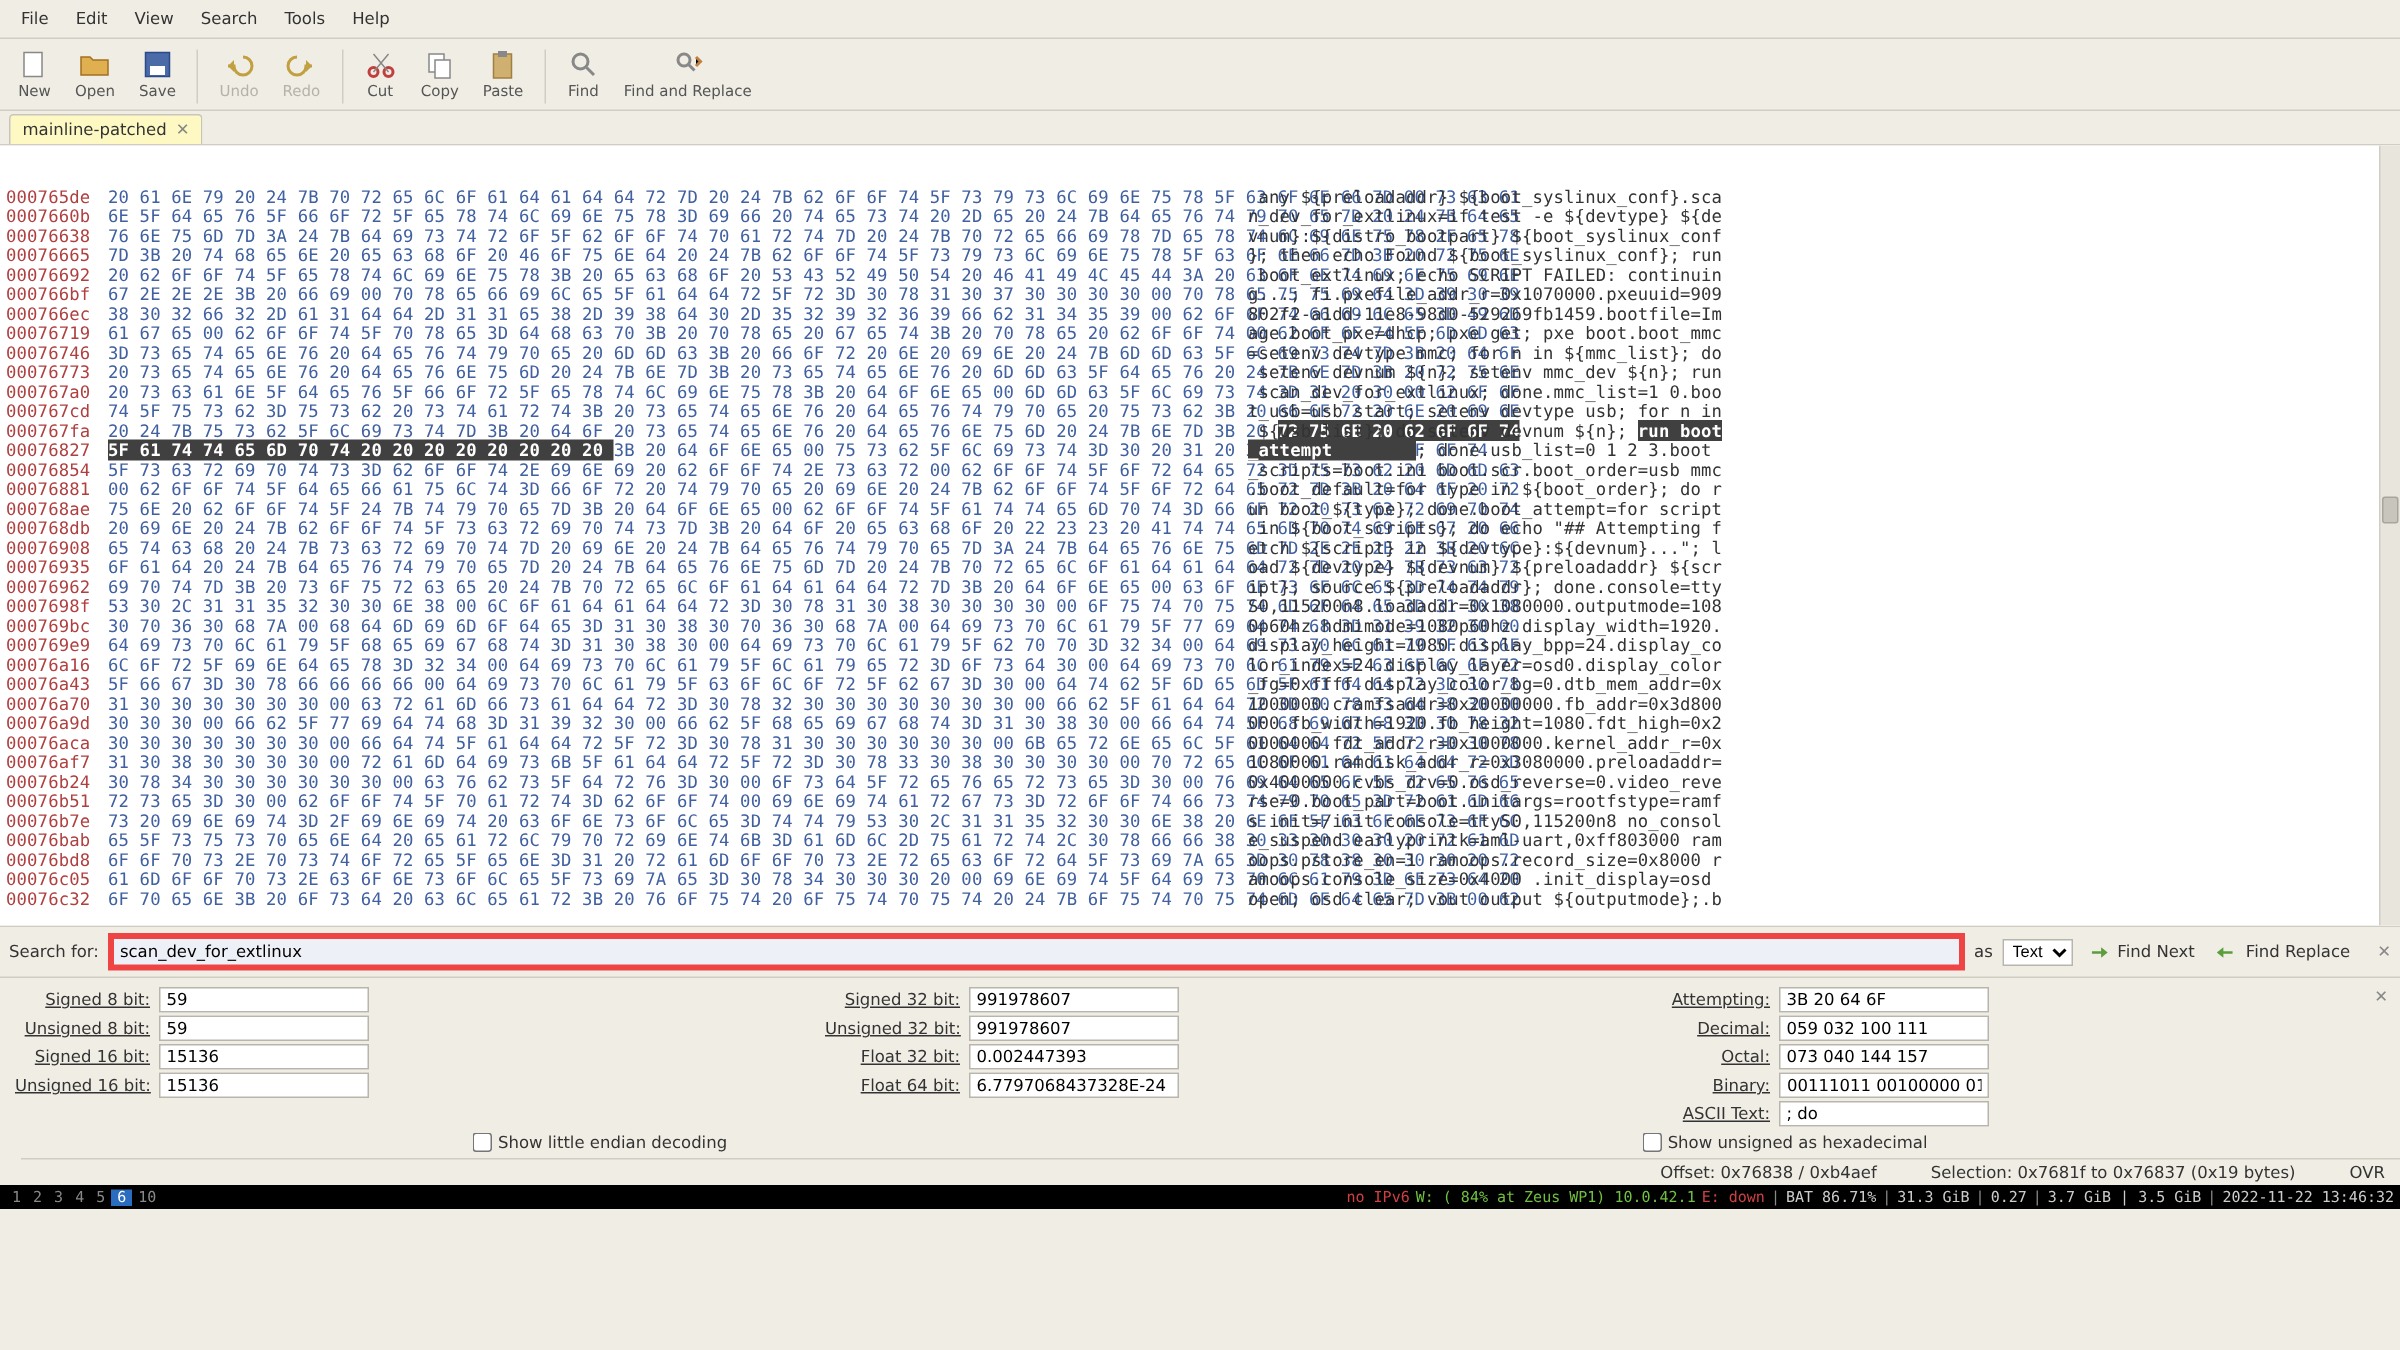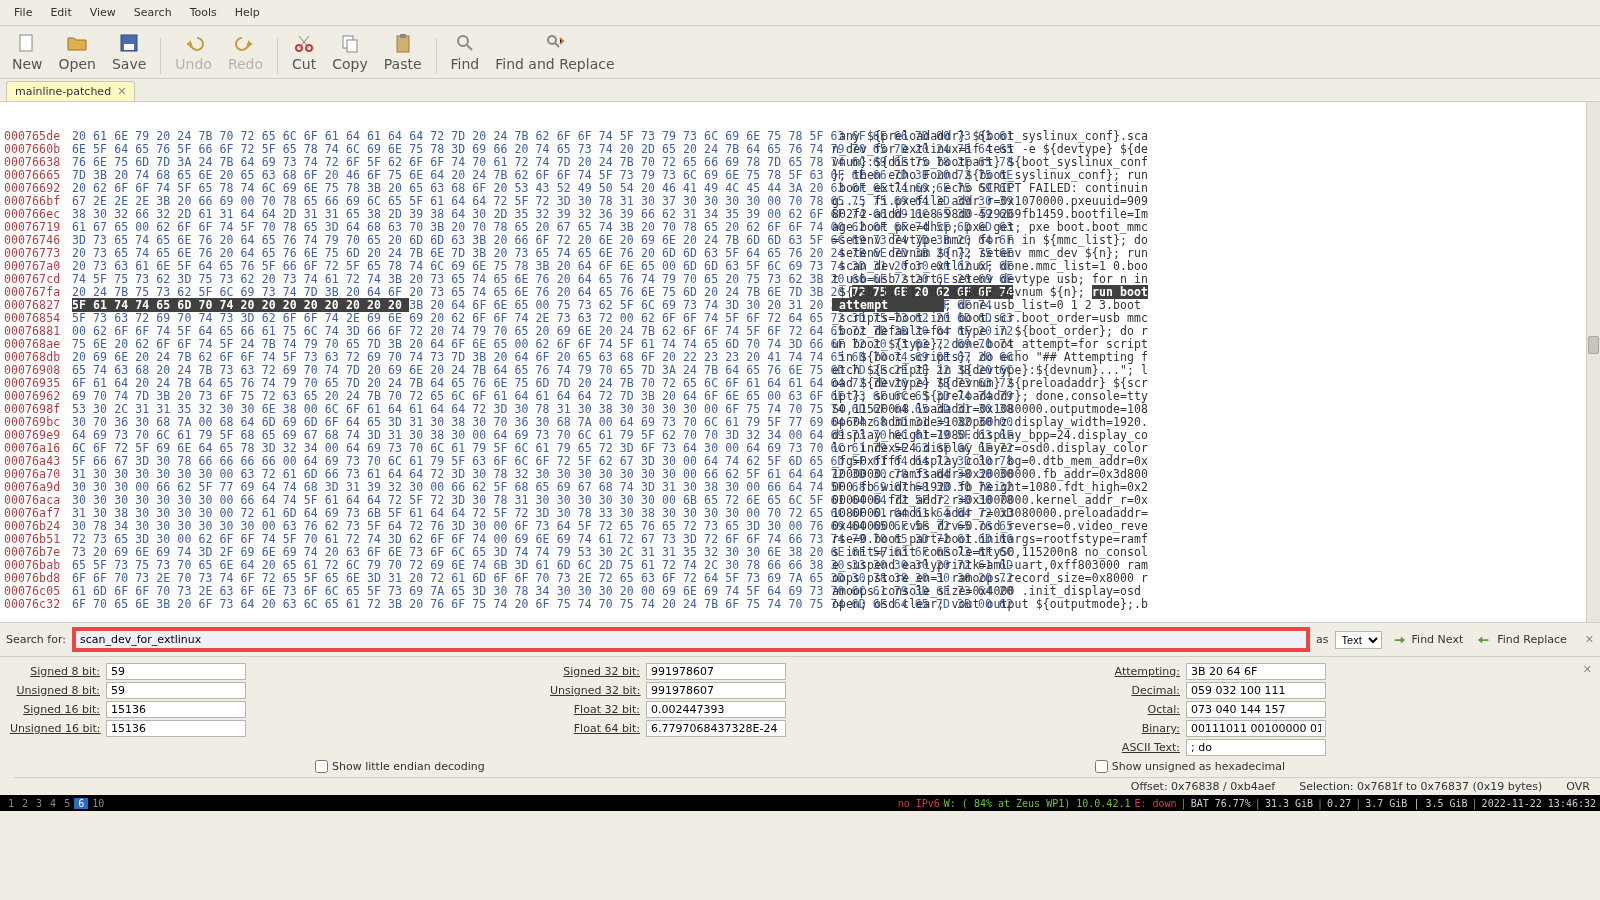--- a/index.html
+++ b/index.html
@@ -3,21 +3,21 @@
 <meta charset="utf-8">
 <style>
   * { margin: 0; padding: 0; box-sizing: border-box; }
   body { font-family: "DejaVu Sans", Arial, sans-serif; font-size: 11px; background: #f0ede4; color: #333; user-select: none; }
   .menubar { display: flex; gap: 2px; padding: 2px 6px; background: #f0ede4; border-bottom: 1px solid #d0cdc4; }
   .menubar span { padding: 4px 8px; cursor: default; }
   .toolbar { display: flex; gap: 4px; padding: 4px 6px; background: #f0ede4; border-bottom: 1px solid #d0cdc4; align-items: flex-end; }
   .tbtn { display: flex; flex-direction: column; align-items: center; padding: 2px 6px; min-width: 34px; color: #555; cursor: default; }
   .tbtn.disabled { color: #b5b2a9; }
   .tbtn svg { width: 22px; height: 22px; }
-  .tbtn .lbl { font-size: 14px; margin-top: 2px; }
+  .tbtn .lbl { font-size: 10px; margin-top: 2px; }
   .tsep { width: 1px; background: #d0cdc4; height: 36px; margin: 0 4px; }
   .tabstrip { display: flex; padding: 2px 6px 0 6px; background: #f0ede4; border-bottom: 1px solid #d0cdc4; }
   .tab { display: flex; align-items: center; gap: 6px; padding: 3px 8px; border: 1px solid #c8c5bc; border-bottom: none; background: #fef9c3; border-radius: 3px 3px 0 0; font-size: 11px; }
   .tab .close { font-weight: bold; color: #888; }
   .hexpane { background: #fff; font-family: "DejaVu Sans Mono", monospace; font-size: 11.5px; line-height: 13px; padding: 2px 4px; position: relative; overflow: hidden; height: 520px; white-space: pre; letter-spacing: 0.1px; }
   .scrollbar { position: absolute; right: 0; top: 0; bottom: 0; width: 14px; background: #e8e5dc; border-left: 1px solid #d0cdc4; }
   .scrollbar .thumb { position: absolute; left: 1px; right: 1px; top: 45%; height: 18px; background: #c8c5bc; border: 1px solid #a8a59c; border-radius: 2px; }
   .searchbar { display: flex; align-items: center; gap: 6px; padding: 4px 6px; border-top: 1px solid #d0cdc4; background: #f0ede4; }
   .searchbar .lbl { white-space: nowrap; }
   .searchbar input[type=text] { flex: 1; padding: 2px 4px; border: 4px solid #ef4444; background: #eef0f8; font-family: inherit; font-size: 11px; }
@@ -25,21 +25,21 @@
   .decbtn { display: flex; align-items: center; gap: 6px; padding: 1px 4px; }
   .decbtn svg { width: 14px; height: 14px; }
   .decodepane { border-top: 1px solid #d0cdc4; background: #f0ede4; padding: 6px 10px 2px 10px; position: relative; }
   .decgrid { display: grid; grid-template-columns: repeat(3, 1fr); gap: 2px 40px; }
   .decrow { display: flex; align-items: center; gap: 6px; }
   .decrow .k { width: 90px; text-align: right; white-space: nowrap; text-decoration: underline; }
   .decrow input { width: 140px; padding: 1px 4px; border: 1px solid #b8b5ac; background: #fff; font-family: inherit; font-size: 11px; }
   .decchecks { display: flex; justify-content: space-around; padding: 4px 0 2px 0; }
   .decchecks label { display: flex; align-items: center; gap: 4px; }
   .closex { position: absolute; right: 8px; top: 6px; color: #888; font-weight: bold; }
-  .offsetbar { display: flex; justify-content: flex-end; gap: 24px; padding: 2px 10px; background: #f0ede4; border-top: 1px solid #d0cdc4; font-size: 11px; margin-left: 14px; }
+  .offsetbar { display: flex; justify-content: flex-end; gap: 36px; padding: 2px 10px; background: #f0ede4; border-top: 1px solid #d0cdc4; font-size: 11px; margin-left: 14px; }
   .statusbar { display: flex; align-items: center; background: #000; color: #ccc; font-family: "DejaVu Sans Mono", monospace; font-size: 10px; height: 16px; padding: 0 4px; gap: 4px; }
   .statusbar .ws { display: flex; gap: 0; }
   .statusbar .ws span { padding: 0 4px; color: #888; }
   .statusbar .ws span.active { background: #2a6cc0; color: #fff; }
   .statusbar .spacer { flex: 1; }
   .red { color: #d04040; }
   .green { color: #70c040; }
   .grey { color: #888; }
   .hexline { display: flex; }
   .addr { color: #b04040; width: 68px; }
@@ -250,21 +250,21 @@
       <span>4</span>
       <span>5</span>
       <span class="active">6</span>
       <span>10</span>
     </div>
   <div class="spacer"></div>
   <span class="red">no IPv6</span>
   <span class="green">W: ( 84% at Zeus WP1) 10.0.42.1</span>
   <span class="red">E: down</span>
   <span class="grey">|</span>
-  <span>BAT 76.77%</span>
+  <span>BAT 86.71%</span>
   <span class="grey">|</span>
   <span>31.3 GiB</span>
   <span class="grey">|</span>
   <span>0.27</span>
   <span class="grey">|</span>
   <span>3.7 GiB | 3.5 GiB</span>
   <span class="grey">|</span>
   <span>2022-11-22 13:46:32</span>
 </div>
 

